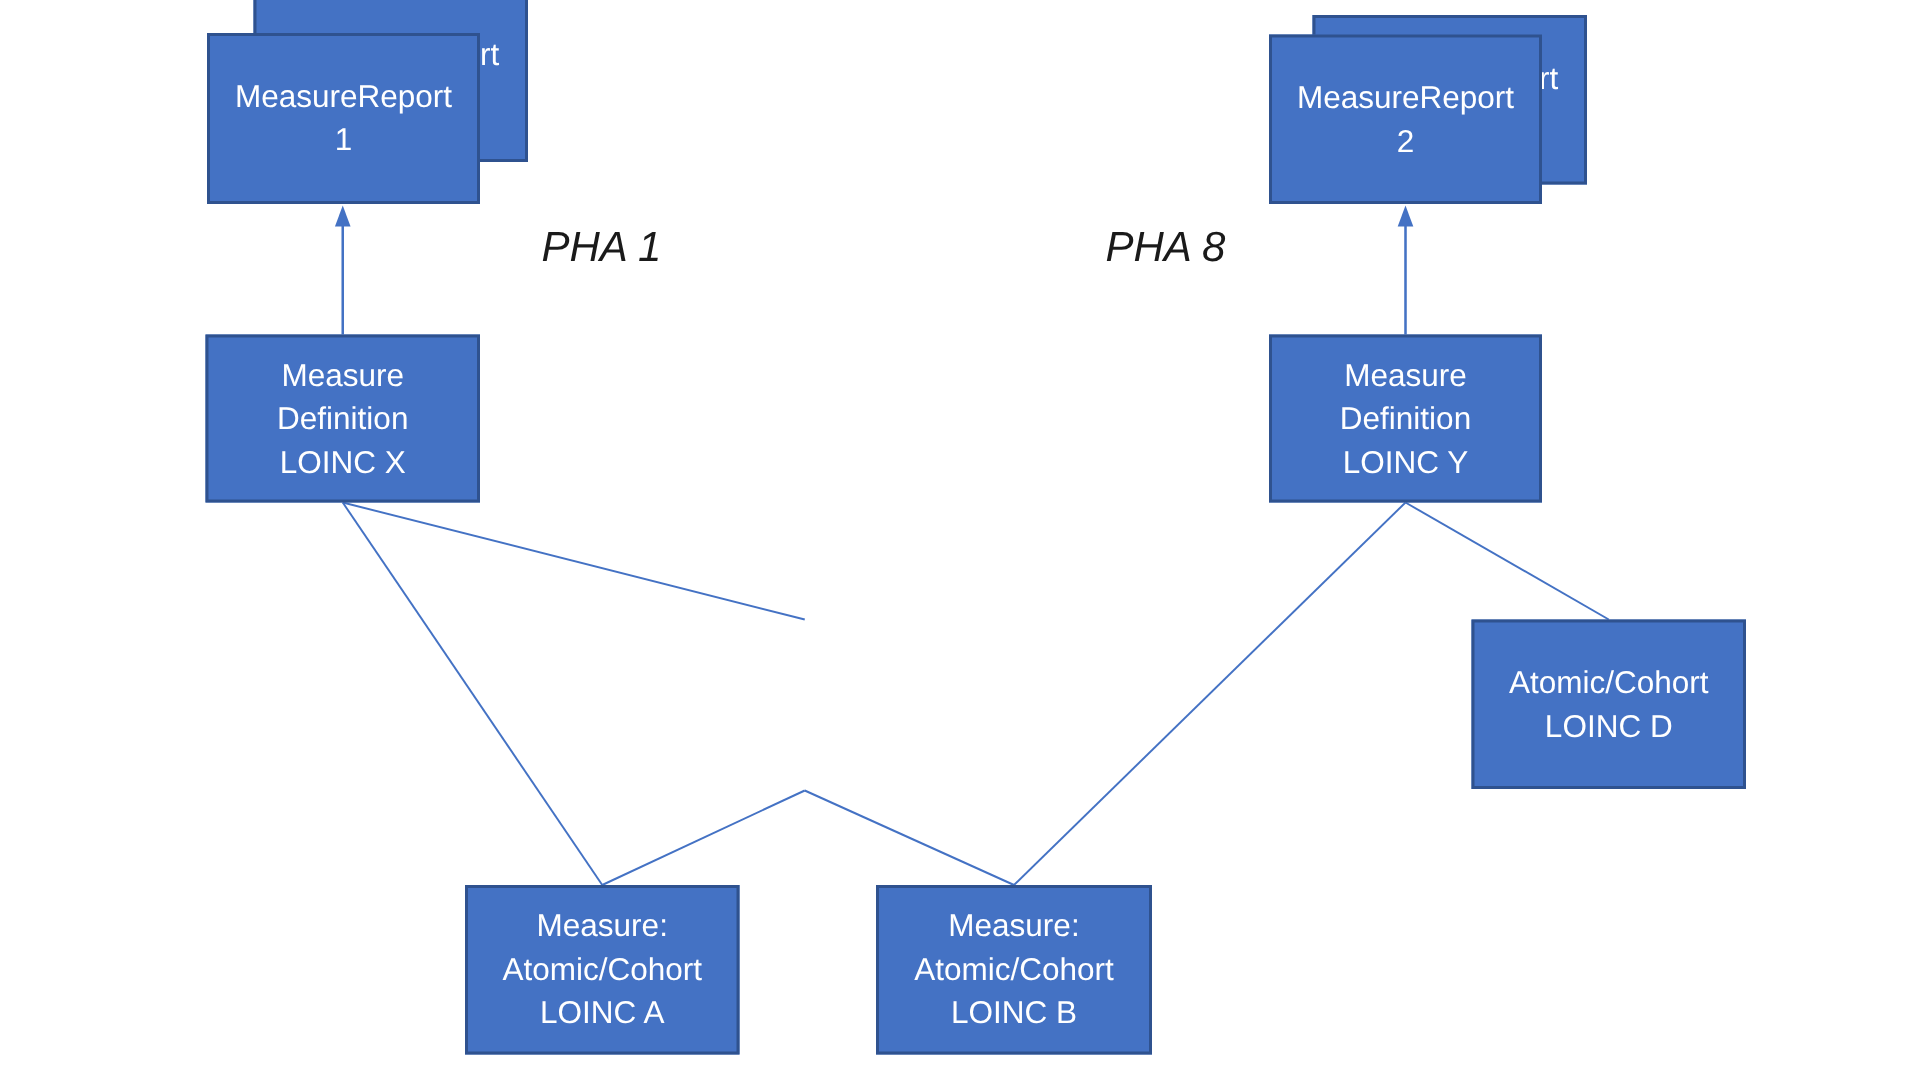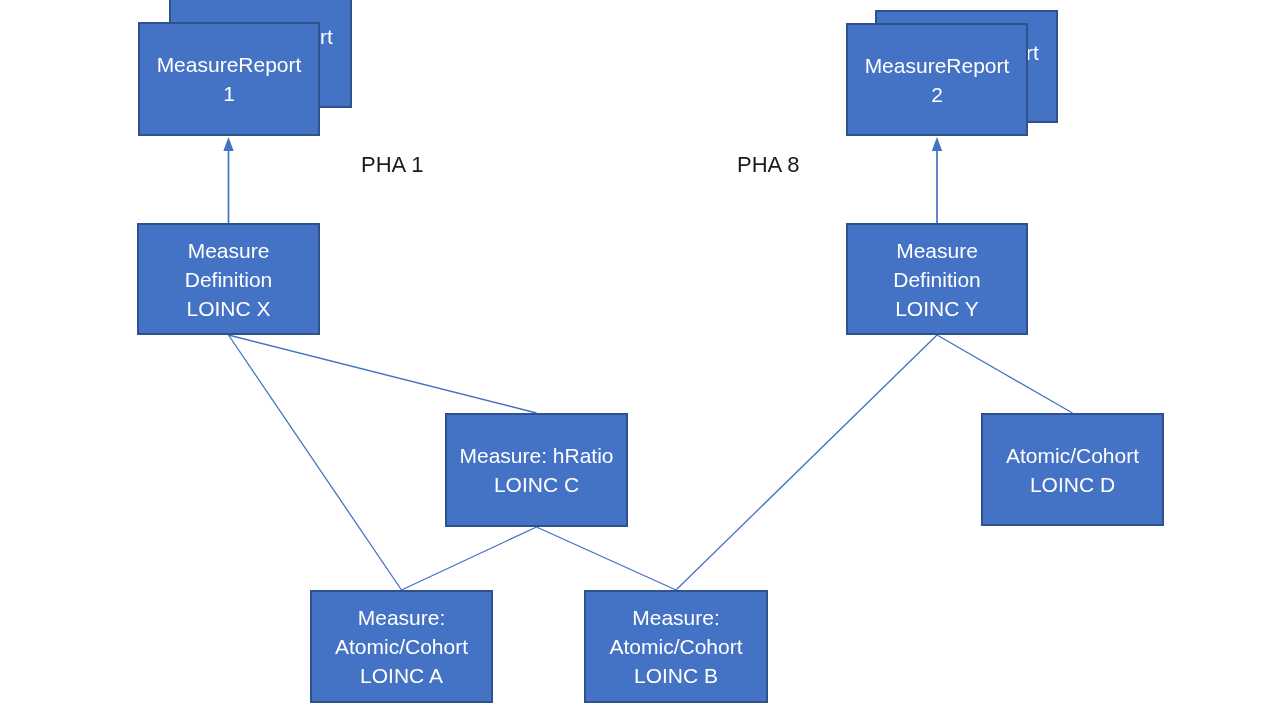--- a/index.html
+++ b/index.html
@@ -39,25 +39,26 @@
     align-items: center;
     justify-content: center;
     font-size: 21px;
     text-align: center;
     z-index: 2;
   }
   .node.back { z-index: 1; }
   .node .line { height: 29px; line-height: 29px; white-space: nowrap; }
   .pha-label {
     position: absolute;
-    font-size: 22px;
+    font-size: 28px;
     line-height: 26px;
     color: var(--label-text);
     z-index: 1;
     white-space: nowrap;
+    font-style: italic;
   }
   
   #report1-back  { left: 169px; top: -6px;  width: 183px; height: 114px; }
   #report1-front { left: 138px; top: 22px;  width: 182px; height: 114px; }
   #report2-back  { left: 875px; top: 10px;  width: 183px; height: 113px; }
   #report2-front { left: 846px; top: 23px;  width: 182px; height: 113px; }
   #measure-def-x { left: 137px; top: 223px; width: 183px; height: 112px; }
   #measure-def-y { left: 846px; top: 223px; width: 182px; height: 112px; }
   #measure-hratio-c { left: 445px; top: 413px; width: 183px; height: 114px; }
   #atomic-cohort-d  { left: 981px; top: 413px; width: 183px; height: 113px; }
@@ -111,24 +112,20 @@
     <div class="line">Measure</div>
     <div class="line">Definition</div>
     <div class="line">LOINC X</div>
   </div>
   <div class="node" id="measure-def-y">
     <div class="line">Measure</div>
     <div class="line">Definition</div>
     <div class="line">LOINC Y</div>
   </div>
 
-  <div class="node" id="measure-hratio-c">
-    <div class="line">Measure: hRatio</div>
-    <div class="line">LOINC C</div>
-  </div>
   <div class="node" id="atomic-cohort-d">
     <div class="line">Atomic/Cohort</div>
     <div class="line">LOINC D</div>
   </div>
 
   <div class="node" id="measure-atomic-a">
     <div class="line">Measure:</div>
     <div class="line">Atomic/Cohort</div>
     <div class="line">LOINC A</div>
   </div>

